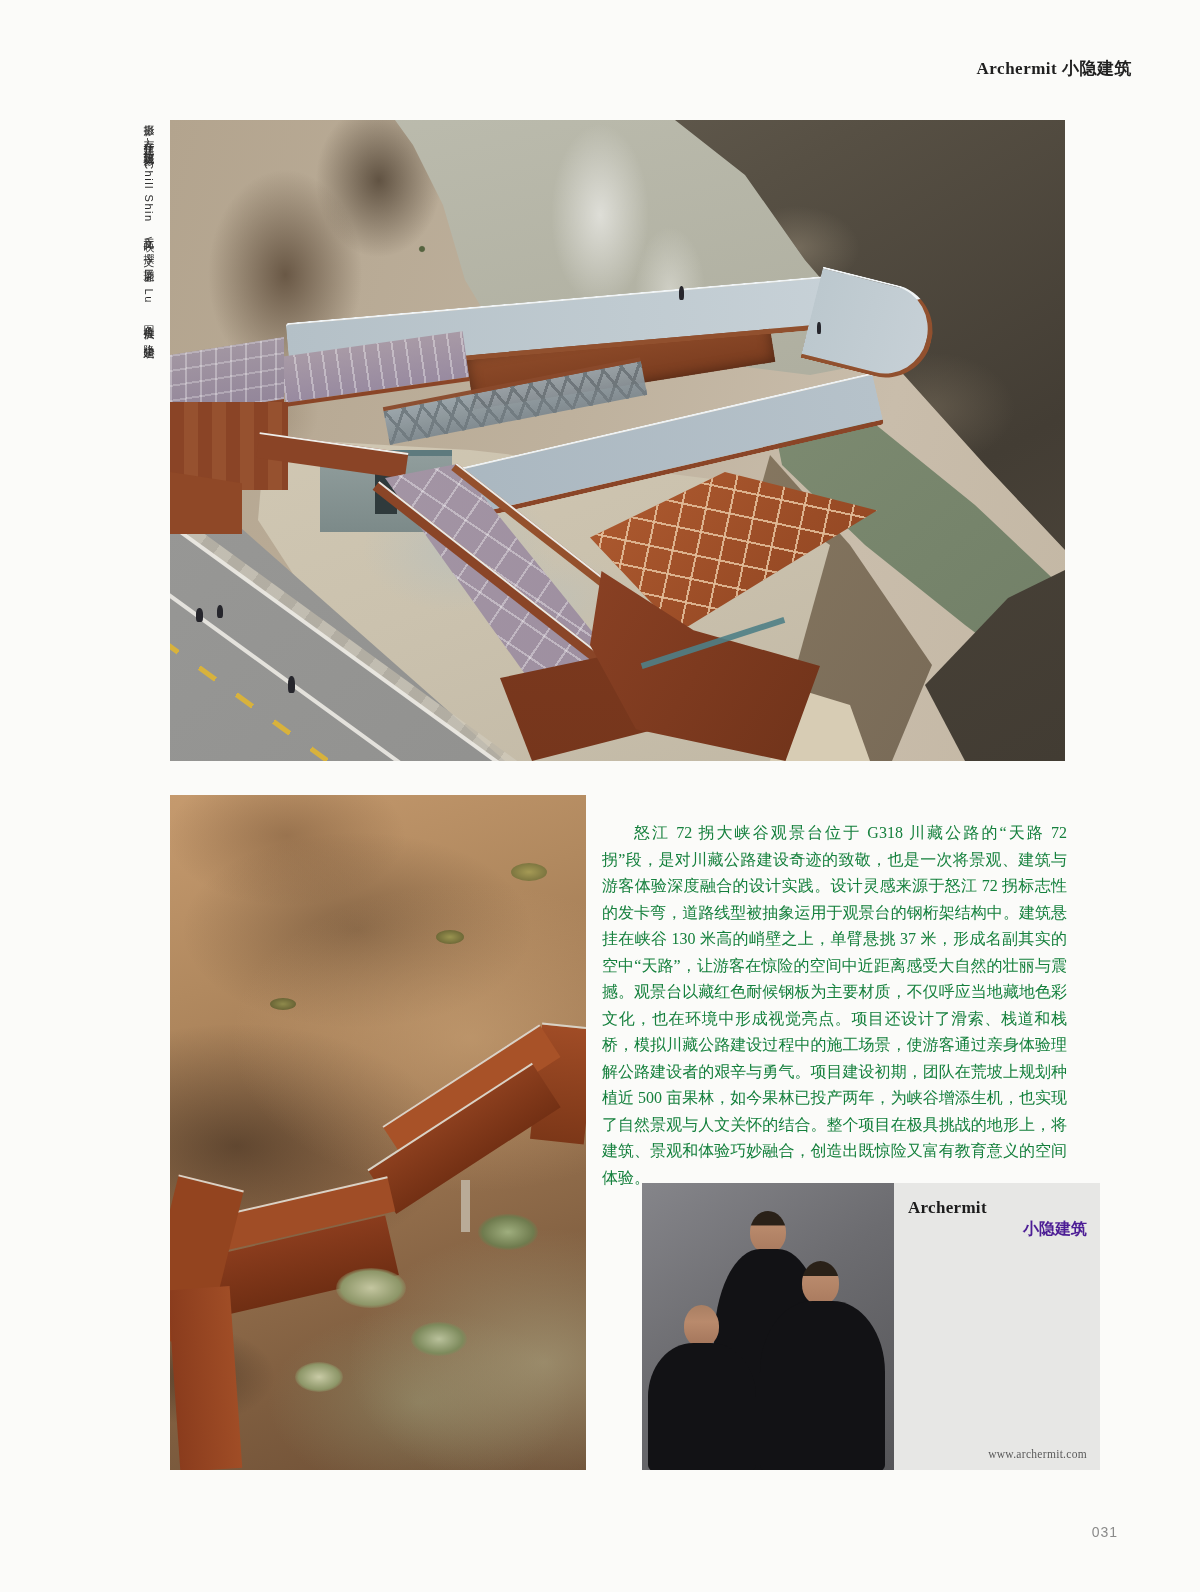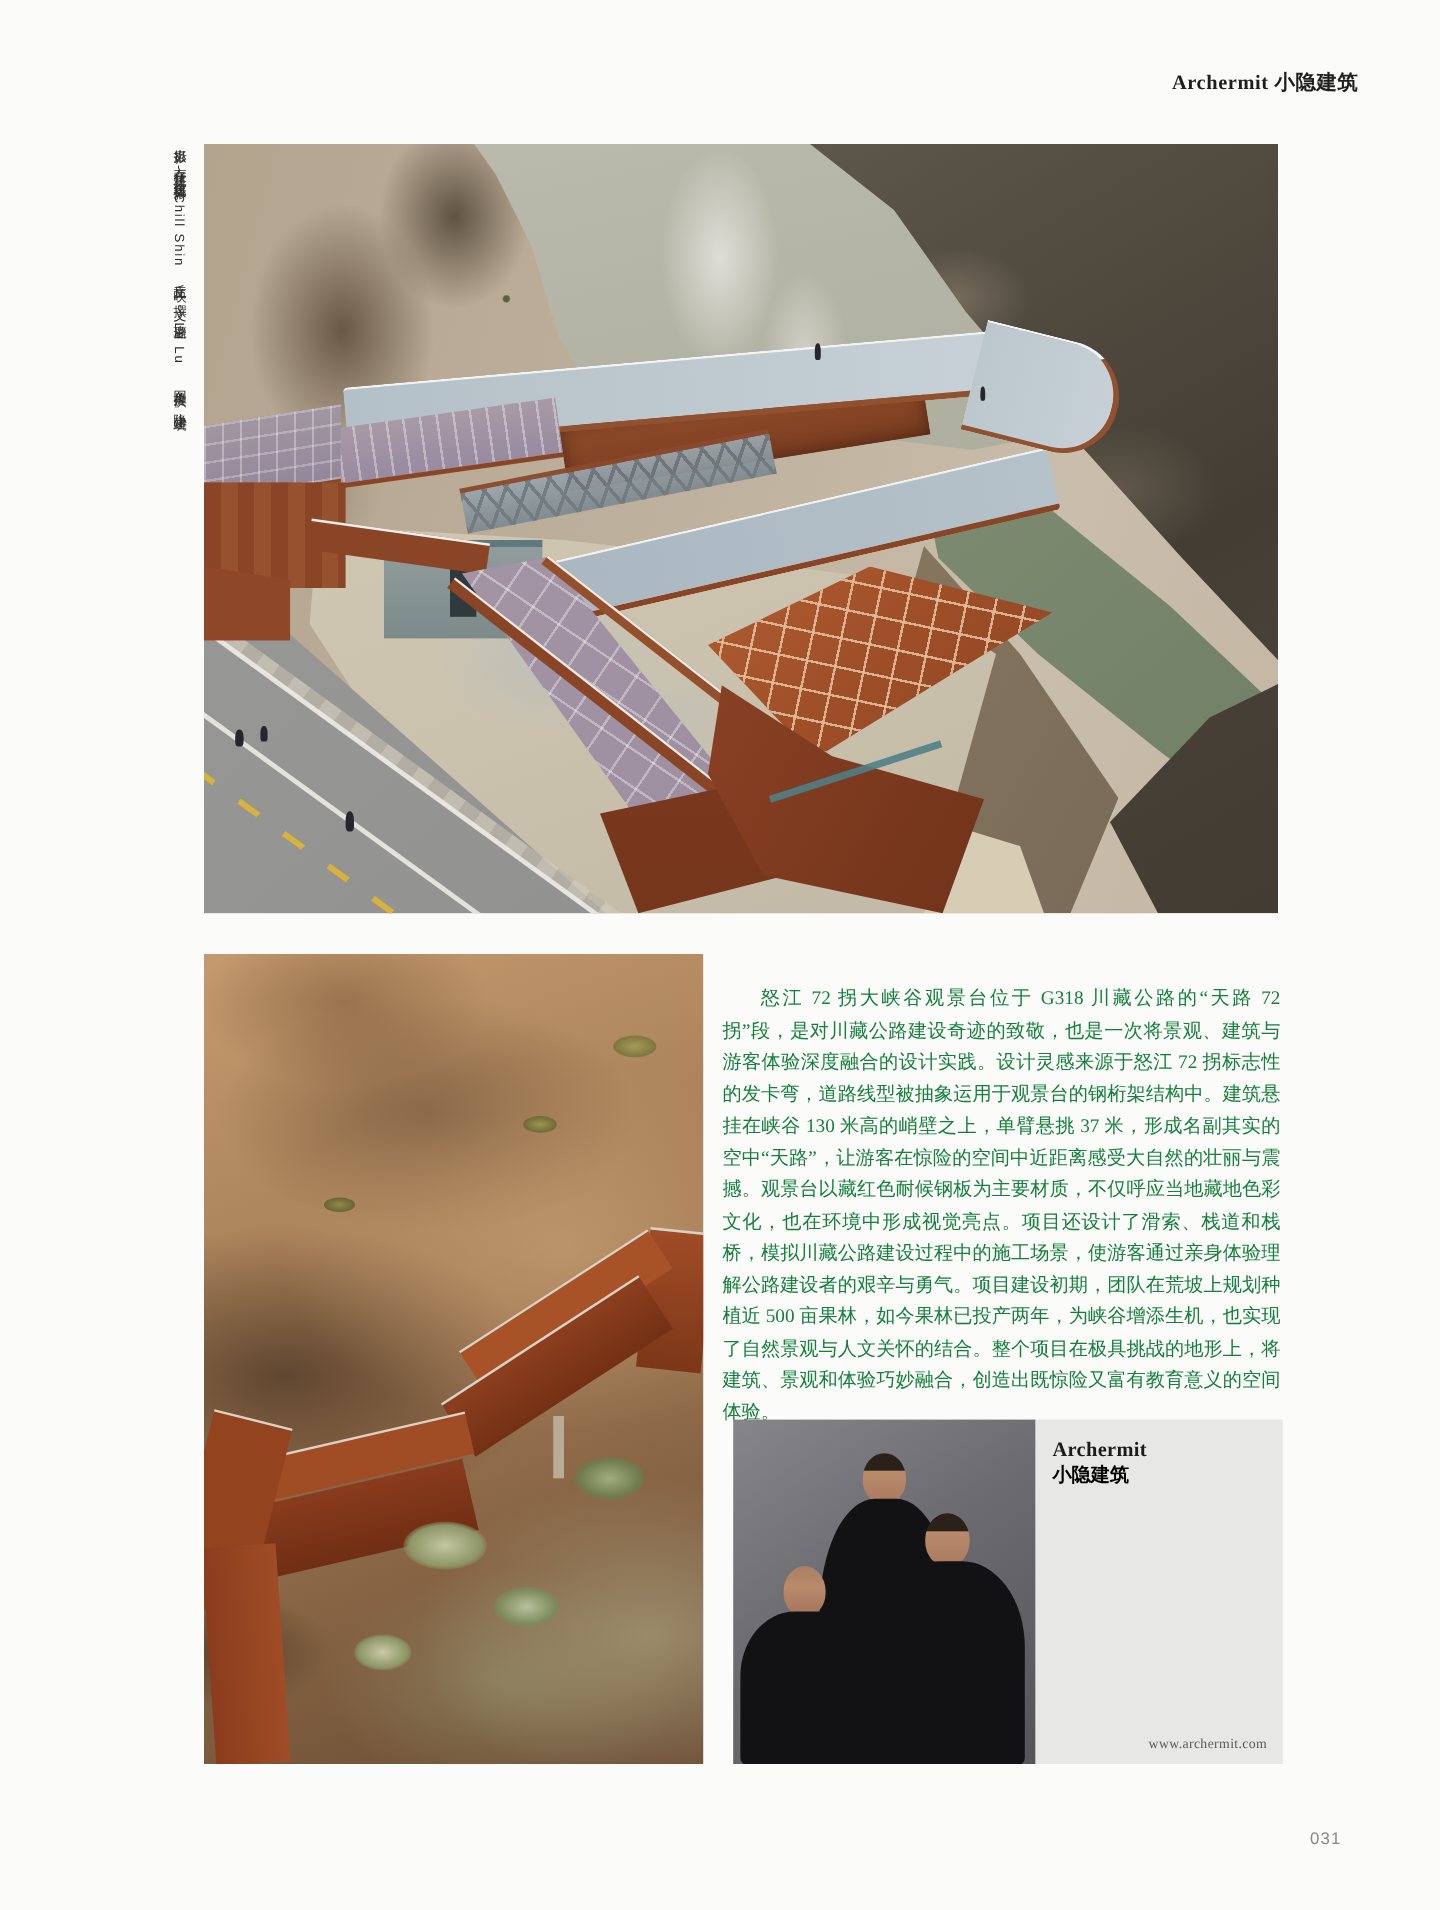--- a/index.html
+++ b/index.html
@@ -30,33 +30,33 @@
   }
 
   
   .article{
     position:absolute;left:602px;top:804px;width:465px;
     font-size:16px;line-height:26.5px;color:#15803d;
     text-align:justify;text-indent:2em;
   }
 
   
-  .profile{position:absolute;left:584px;top:1183px;width:458px;height:287px;display:flex;padding-left:27px;}
+  .profile{position:absolute;left:615px;top:1183px;width:458px;height:287px;display:flex;padding-left:27px;}
   .profile-photo{width:252px;height:287px;position:relative;overflow:hidden;
     background:linear-gradient(145deg,#85858a 0%,#6c6c70 45%,#555558 100%);}
   .fig-body{position:absolute;background:#121215;border-radius:42% 42% 6px 6px;}
   .fig-head{position:absolute;border-radius:50% 50% 46% 46%;
     background:linear-gradient(#2a2118 0%,#2a2118 34%,#b98a6c 35%,#a97a5e 100%);}
   .fig-head.bald{background:linear-gradient(#a97f63 0%,#b98a6c 40%,#a2745a 100%);}
   .profile-panel{
     width:206px;height:287px;box-sizing:border-box;background:#e7e7e5;
     padding:15px 13px 10px 14px;position:relative;
   }
   .profile-name-en{font-size:17px;font-weight:bold;color:#1c1c1c;letter-spacing:.3px;}
-  .profile-name-cn{font-size:16px;font-weight:bold;color:#000000;margin-top:1px;}
+  .profile-name-cn{font-size:16px;font-weight:bold;color:#4c1d95;margin-top:1px;text-align:right;}
   .profile-bio{
     margin-top:9px;font-size:11.5px;line-height:16px;color:#3a3a3a;
     text-align:justify;
   }
   .profile-site{
     position:absolute;right:13px;bottom:10px;font-size:11.5px;color:#5a5a5a;letter-spacing:.3px;
   }
 
   
   .photo-main{position:absolute;left:170px;top:120px;width:895px;height:641px;overflow:hidden;background:#b9ac98;}

